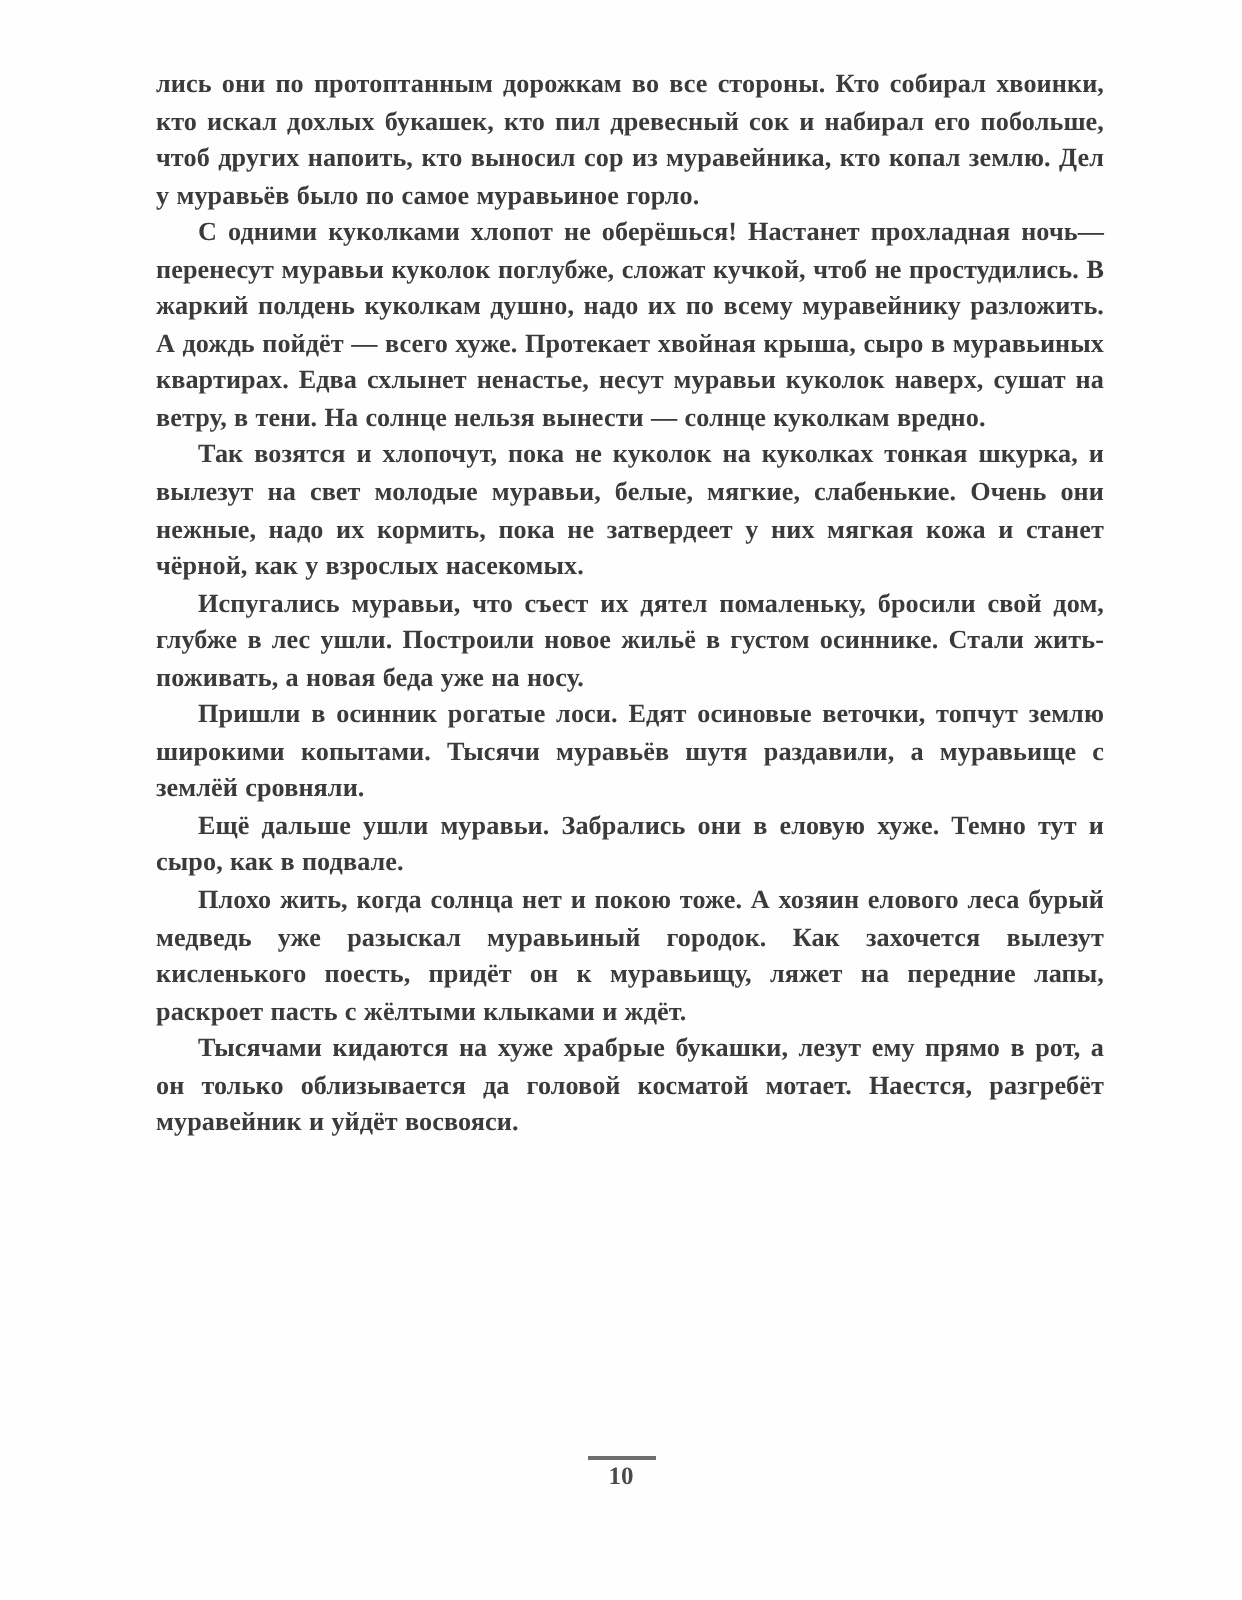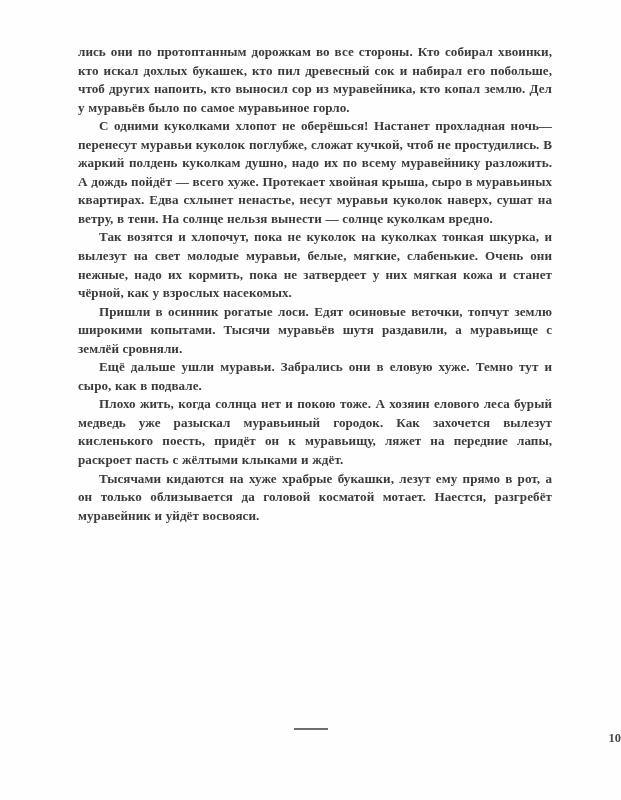--- a/index.html
+++ b/index.html
@@ -20,21 +20,20 @@
     height: 800px;
     background: #fefefe;
     box-sizing: border-box;
   }
 
   #text-block {
     position: absolute;
     left: 78px;
     top: 33px;
     width: 474px;
-    margin-top: 10px;
   }
 
   .para {
     margin: 0;
     text-indent: 21px;
     text-align: justify;
     font-size: 13.1px;
     line-height: 18.55px;
     color: #3b3b3b;
     font-weight: 600;
@@ -45,21 +44,21 @@
 
   .para.cont {
     text-indent: 0;
   }
 
   #footer {
     position: absolute;
     left: 0;
     top: 728px;
     width: 621px;
-    text-align: right;
+    text-align: center;
   }
 
   #page-rule {
     width: 34px;
     height: 0;
     margin: 0 auto 1px auto;
     border: 0;
     border-top: 2px solid #6d6d6d;
   }
 
@@ -73,20 +72,21 @@
 </style>
 </head>
 <body>
 
 <div id="page">
 
   <div id="text-block">
       <p class="para cont">лись они по протоптанным дорожкам во все стороны. Кто собирал хвоинки, кто искал дохлых букашек, кто пил древесный сок и набирал его побольше, чтоб других напоить, кто выносил сор из муравейника, кто копал землю. Дел у муравьёв было по самое муравьиное горло.</p>
       <p class="para">С одними куколками хлопот не оберёшься! Настанет прохладная ночь— перенесут муравьи куколок поглубже, сложат кучкой, чтоб не простудились. В жаркий полдень куколкам душно, надо их по всему муравейнику разложить. А дождь пойдёт — всего хуже. Протекает хвойная крыша, сыро в муравьиных квартирах. Едва схлынет ненастье, несут муравьи куколок наверх, сушат на ветру, в тени. На солнце нельзя вынести — солнце куколкам вредно.</p>
       <p class="para">Так возятся и хлопочут, пока не куколок на куколках тонкая шкурка, и вылезут на свет молодые муравьи, белые, мягкие, слабенькие. Очень они нежные, надо их кормить, пока не затвердеет у них мягкая кожа и станет чёрной, как у взрослых насекомых.</p>
+      <p class="para">Испугались муравьи, что съест их дятел помаленьку, бросили свой дом, глубже в лес ушли. Построили новое жильё в густом осиннике. Стали жить-поживать, а новая беда уже на носу.</p>
       <p class="para">Пришли в осинник рогатые лоси. Едят осиновые веточки, топчут землю широкими копытами. Тысячи муравьёв шутя раздавили, а муравьище с землёй сровняли.</p>
       <p class="para">Ещё дальше ушли муравьи. Забрались они в еловую хуже. Темно тут и сыро, как в подвале.</p>
       <p class="para">Плохо жить, когда солнца нет и покою тоже. А хозяин елового леса бурый медведь уже разыскал муравьиный городок. Как захочется вылезут кисленького поесть, придёт он к муравьищу, ляжет на передние лапы, раскроет пасть с жёлтыми клыками и ждёт.</p>
       <p class="para">Тысячами кидаются на хуже храбрые букашки, лезут ему прямо в рот, а он только облизывается да головой косматой мотает. Наестся, разгребёт муравейник и уйдёт восвояси.</p>
     </div>
 
   <div id="footer">
     <hr id="page-rule">
     <div id="page-number">10</div>
   </div>

